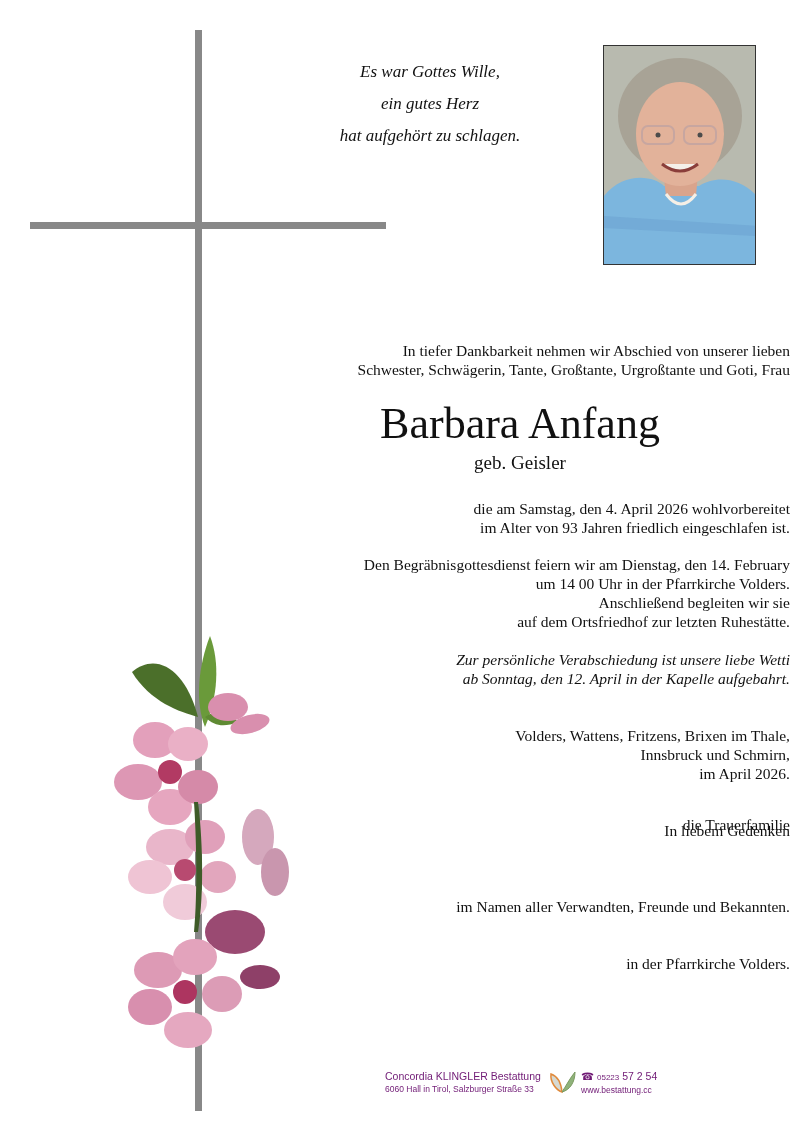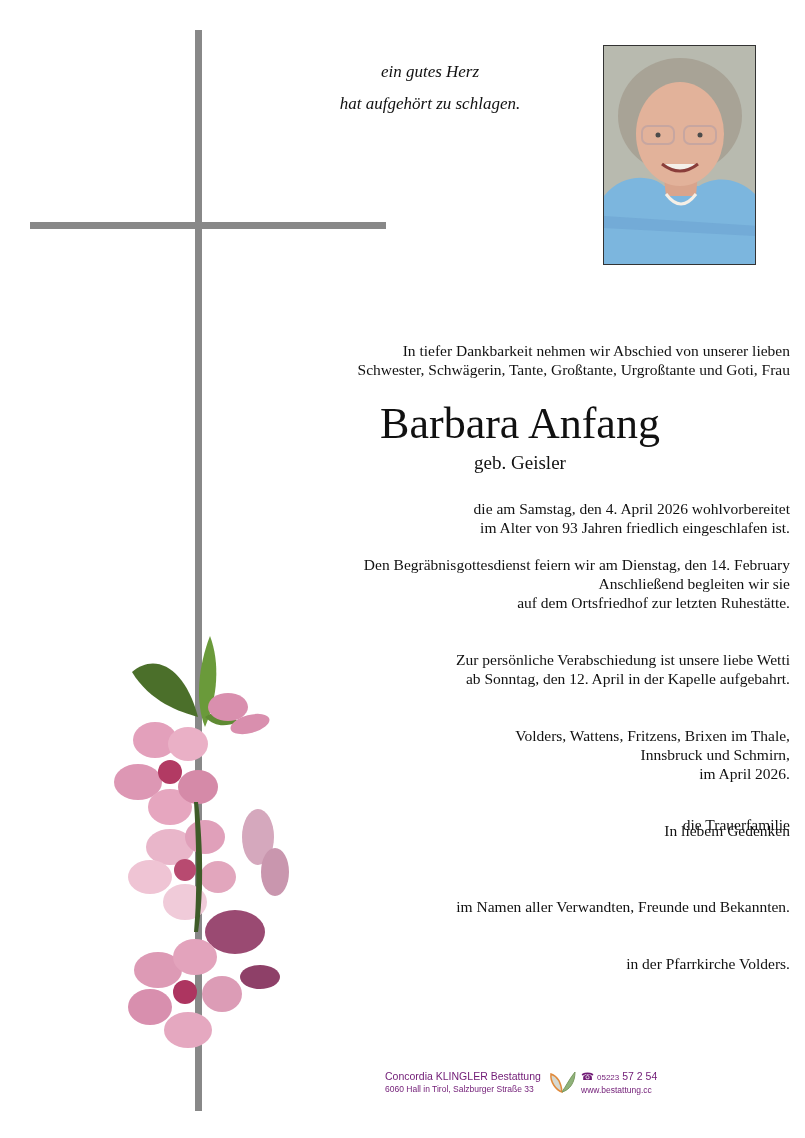--- a/index.html
+++ b/index.html
@@ -77,20 +77,21 @@
     <ellipse cx="48" cy="338" rx="24" ry="18" fill="#dd9ab5"></ellipse>
     <ellipse cx="85" cy="325" rx="22" ry="18" fill="#e3a3bc"></ellipse>
     <ellipse cx="40" cy="375" rx="22" ry="18" fill="#d88fae"></ellipse>
     <ellipse cx="78" cy="398" rx="24" ry="18" fill="#e5a8c0"></ellipse>
     <ellipse cx="112" cy="362" rx="20" ry="18" fill="#dc9cb6"></ellipse>
     <circle cx="75" cy="360" r="12" fill="#ad3560"></circle>
   </g>
 </svg>
 
 <div class="motto">
+  <div>Es war Gottes Wille,</div>
   <div>ein gutes Herz</div>
   <div>hat aufgehört zu schlagen.</div>
 </div>
 
 <div class="photo" title="Portrait of Barbara Anfang">
   <svg width="153" height="220" viewBox="0 0 153 220">
     <rect width="153" height="220" fill="#b8baaf"></rect>
 
     <path d="M0 150 C20 125 50 130 60 140 L95 140 C110 130 135 130 153 150 L153 220 L0 220 Z" fill="#7cb6de"></path>
     <path d="M0 170 L153 180 L153 190 L0 182 Z" fill="#6a9fd0" opacity="0.5"></path>
@@ -121,25 +122,26 @@
 <div class="name">Barbara Anfang</div>
 <div class="maiden">geb. Geisler</div>
 
 <div class="block" style="top:499px;">
   <div>die am Samstag, den 4. April 2026 wohlvorbereitet</div>
   <div>im Alter von 93 Jahren friedlich eingeschlafen ist.</div>
 </div>
 
 <div class="block" style="top:555px;">
   <div>Den Begräbnisgottesdienst feiern wir am Dienstag, den 14. February</div>
+  <div>um 14 00 Uhr in der Pfarrkirche Volders.</div>
   <div>Anschließend begleiten wir sie</div>
   <div>auf dem Ortsfriedhof zur letzten Ruhestätte.</div>
 </div>
 
-<div class="block" style="top:650px;">
+<div class="block" style="top:650px;font-style:italic;">
   <div>Zur persönliche Verabschiedung ist unsere liebe Wetti</div>
   <div>ab Sonntag, den 12. April in der Kapelle aufgebahrt.</div>
 </div>
 
 <div class="block" style="top:726px;">
   <div>Volders, Wattens, Fritzens, Brixen im Thale,</div>
   <div>Innsbruck und Schmirn,</div>
   <div>im April 2026.</div>
 </div>
 

